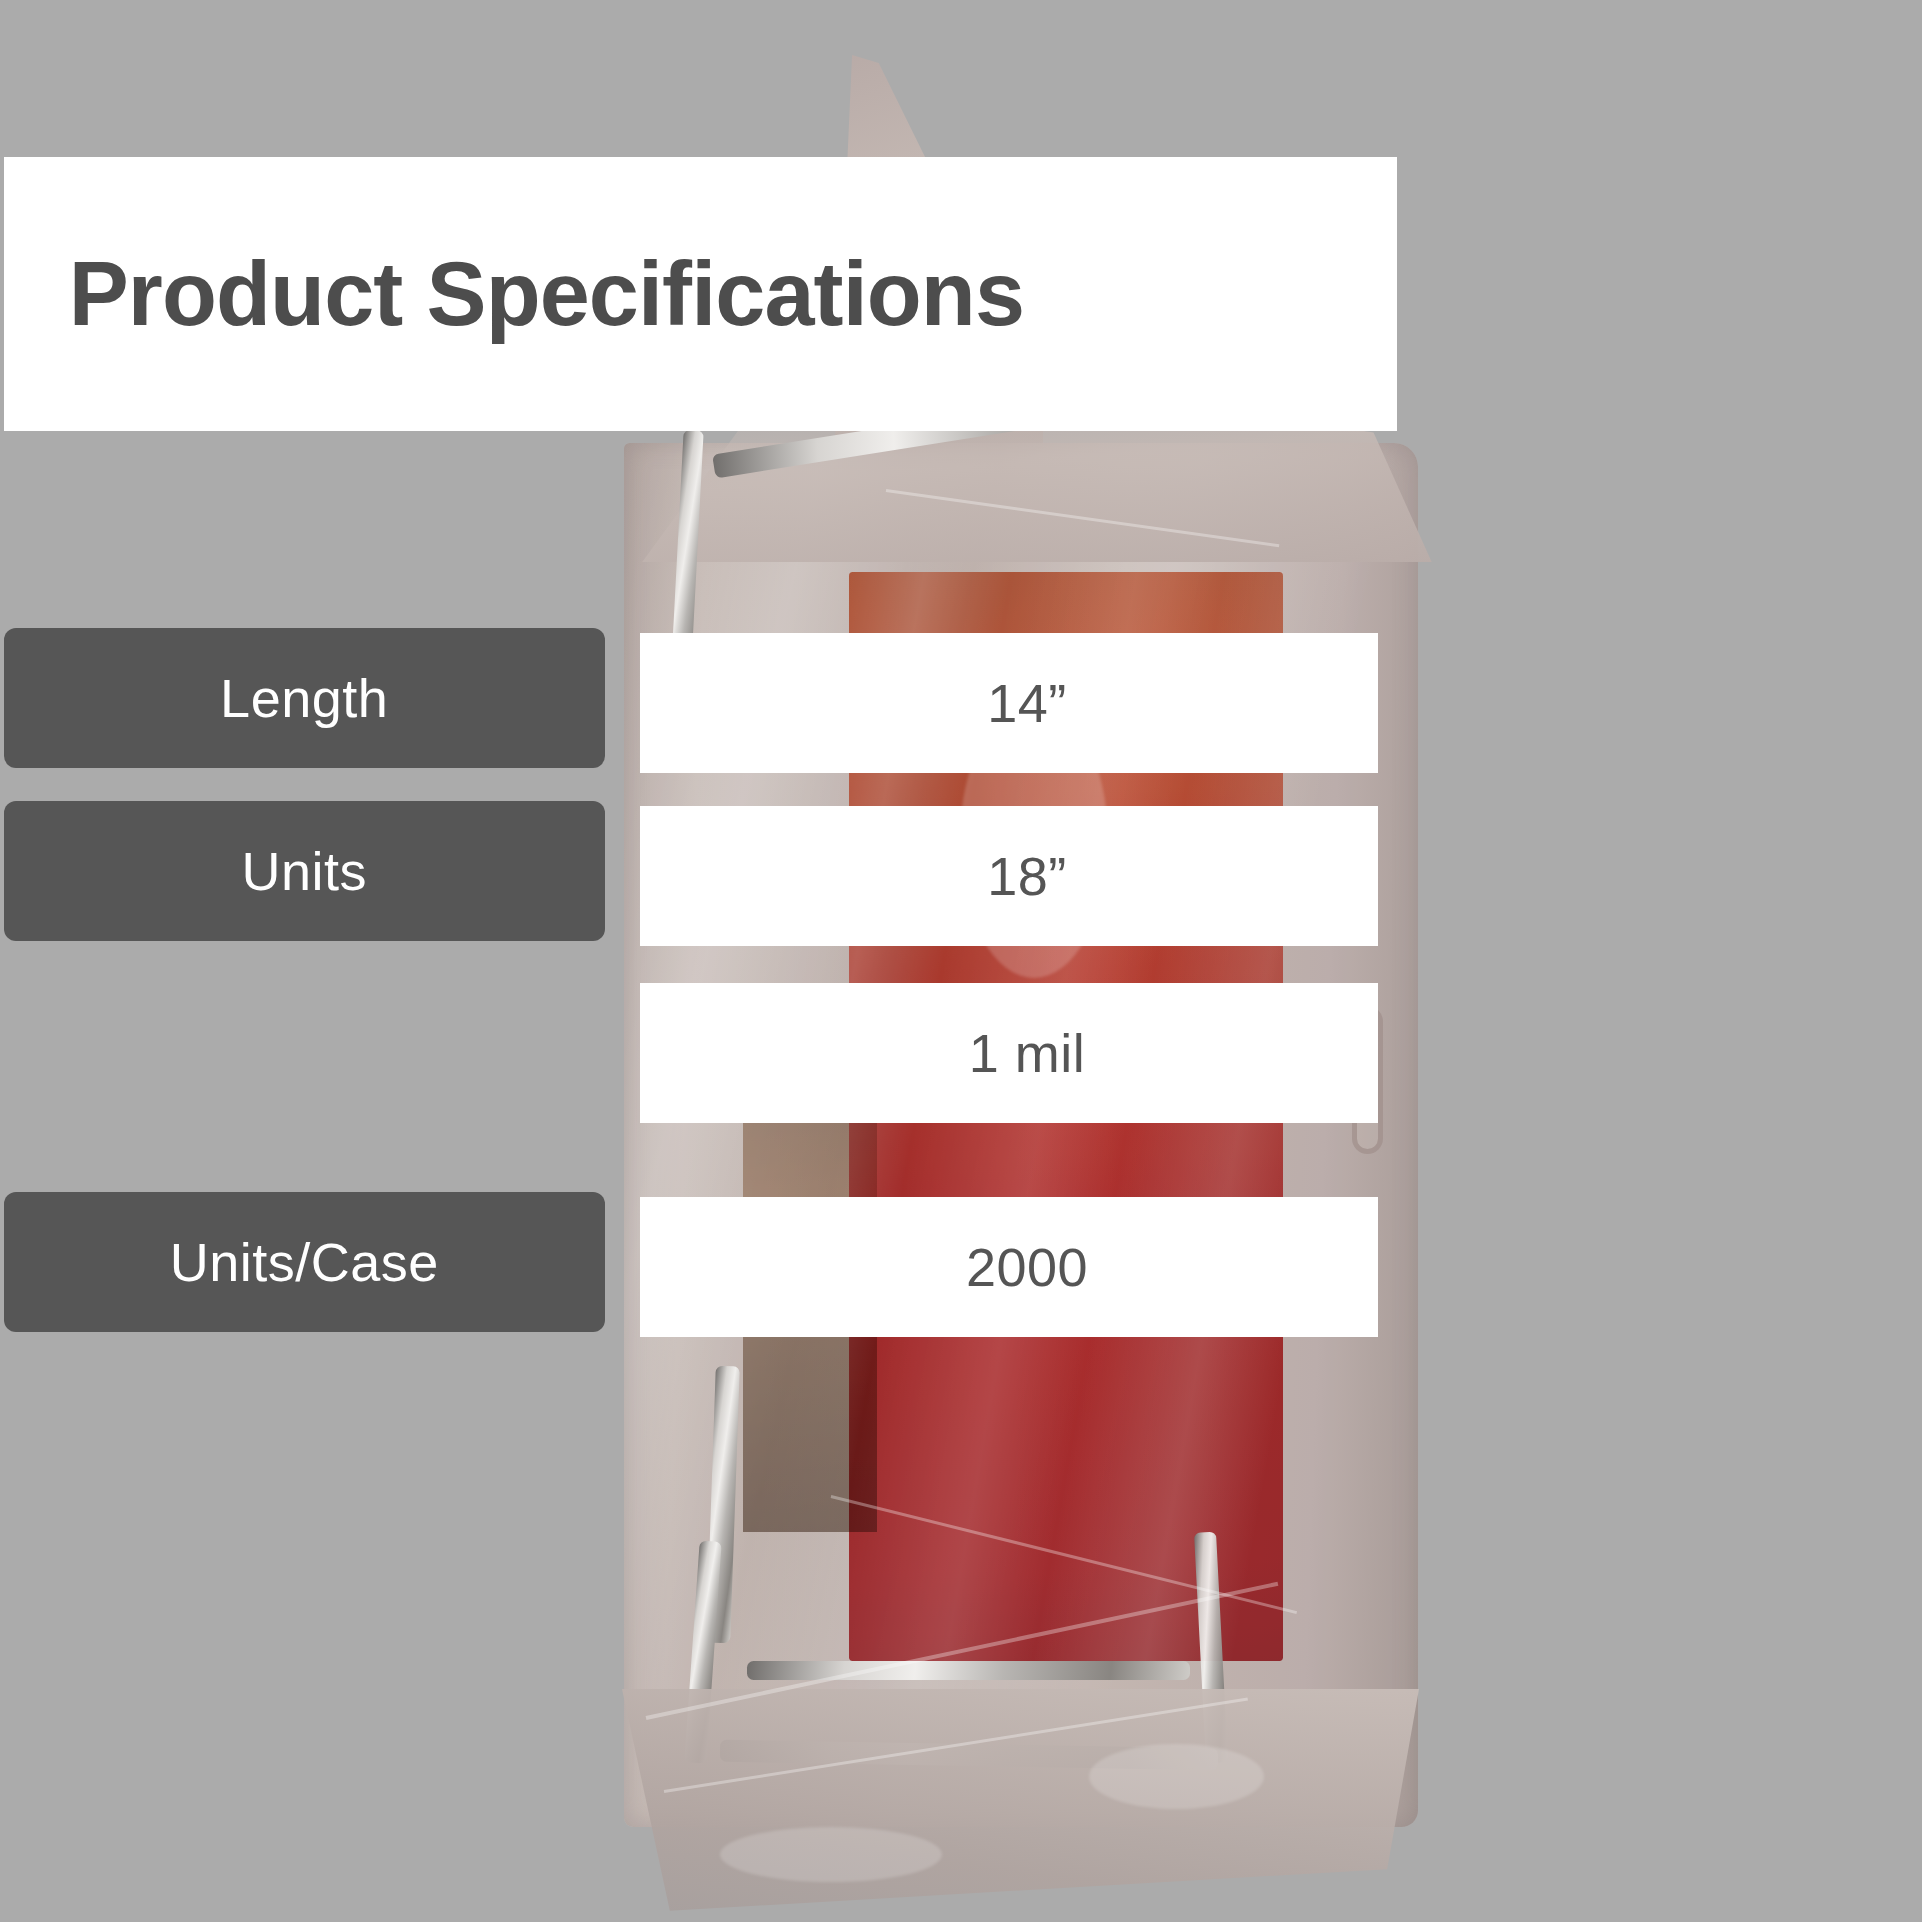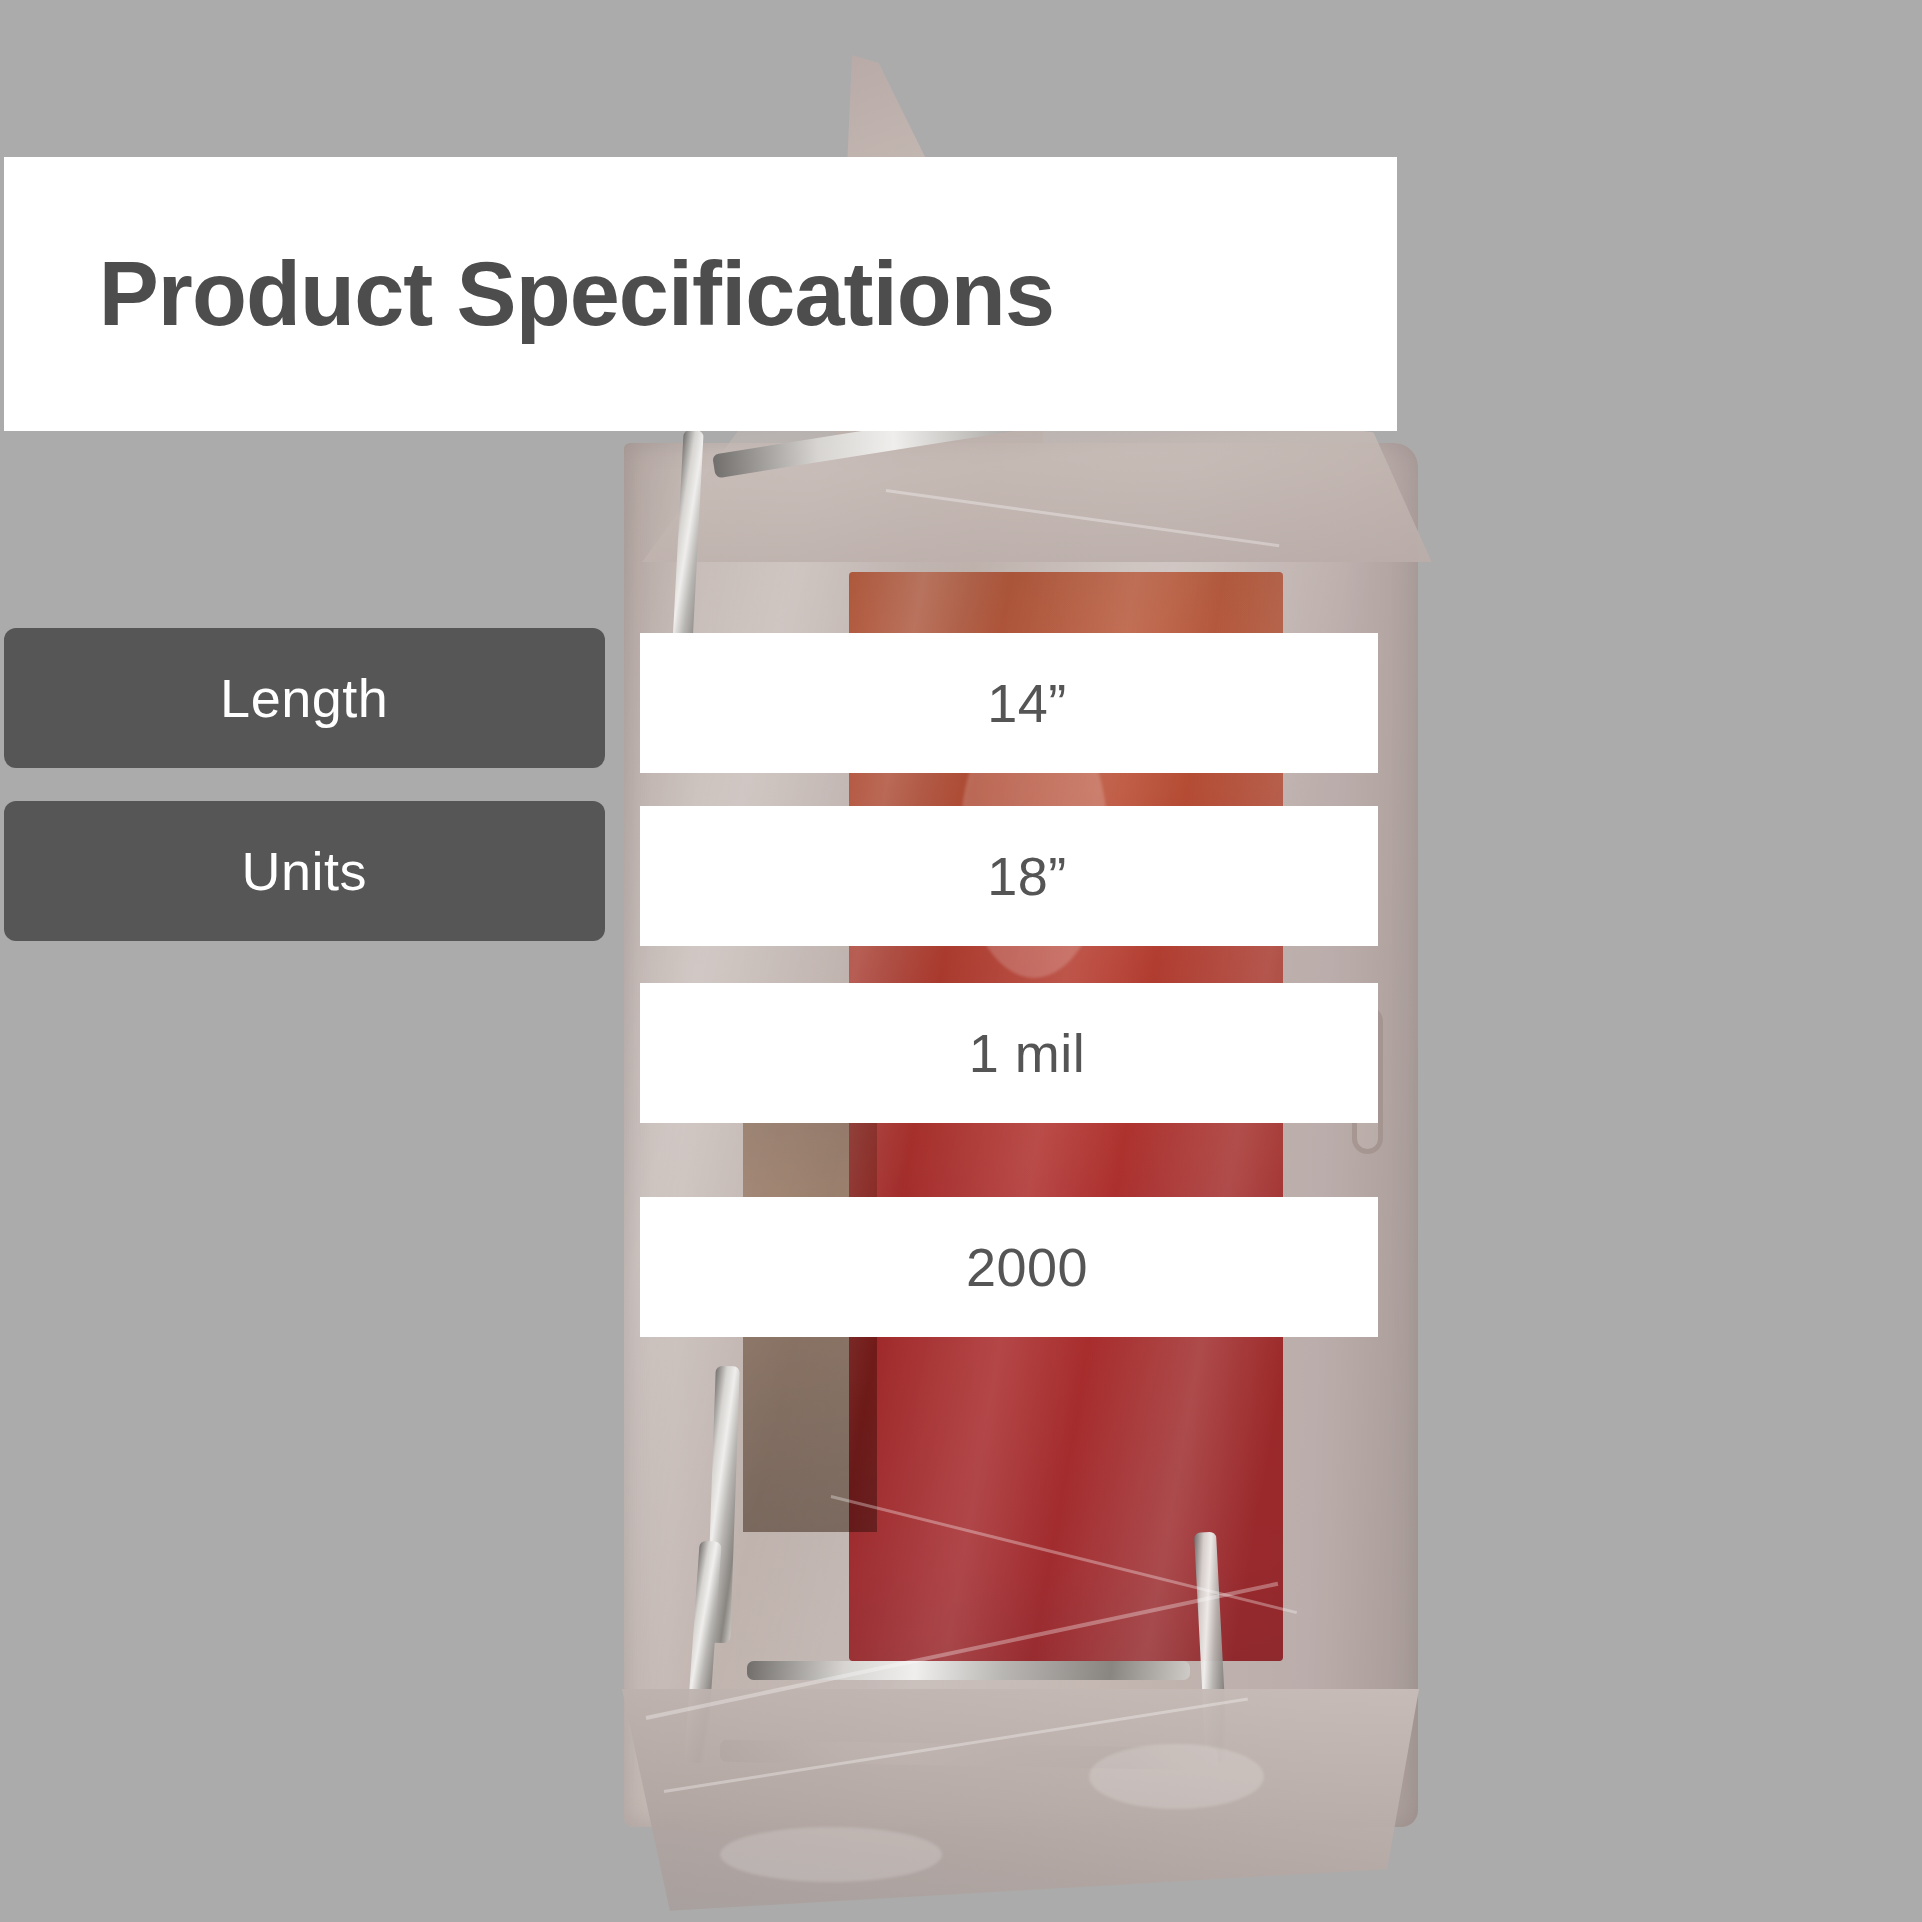--- a/index.html
+++ b/index.html
@@ -132,21 +132,21 @@
   
   #title-bar{
     position:absolute;
     left:3.7px; top:157px;
     width:1393px; height:274px;
     background:#ffffff;
     display:flex;
     align-items:center;
   }
   #title-text{
-    margin-left:95px;
+    margin-left:65px;
     font-size:90px;
     font-weight:bold;
     color:#4d4d4d;
     letter-spacing:-0.9px;
     line-height:1;
     white-space:nowrap;
   }
 
   
   .spec-row{ position:absolute; left:0; width:1922px; height:140px; }
@@ -237,19 +237,22 @@
     </div>
   </div>
 
   <div class="spec-row" style="top:978px;">
     <div class="spec-value">
       <span>1 mil</span>
     </div>
   </div>
 
   <div class="spec-row" style="top:1192px;">
+    <div class="spec-label">
+      <span>Units/Case</span>
+    </div>
     <div class="spec-value">
       <span>2000</span>
     </div>
   </div>
 
 </div>
 
 
 </body></html>

